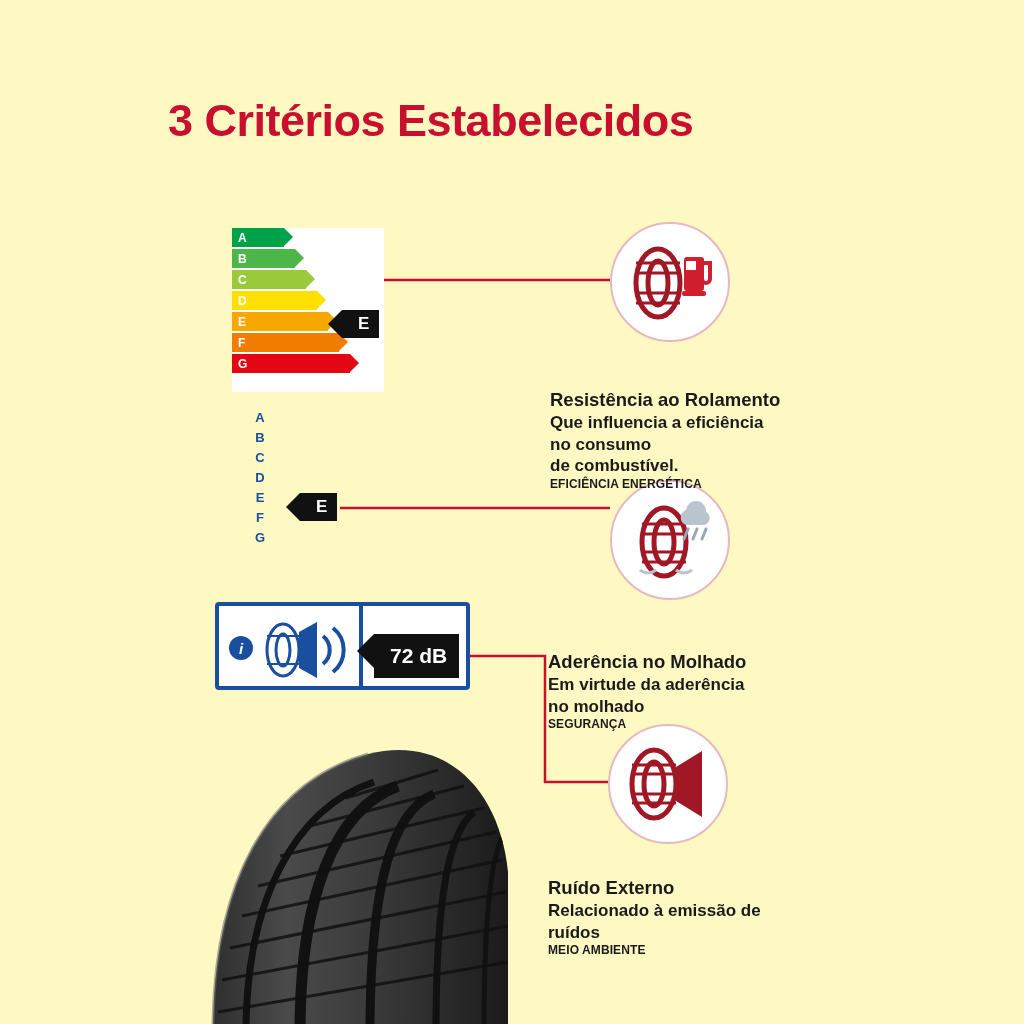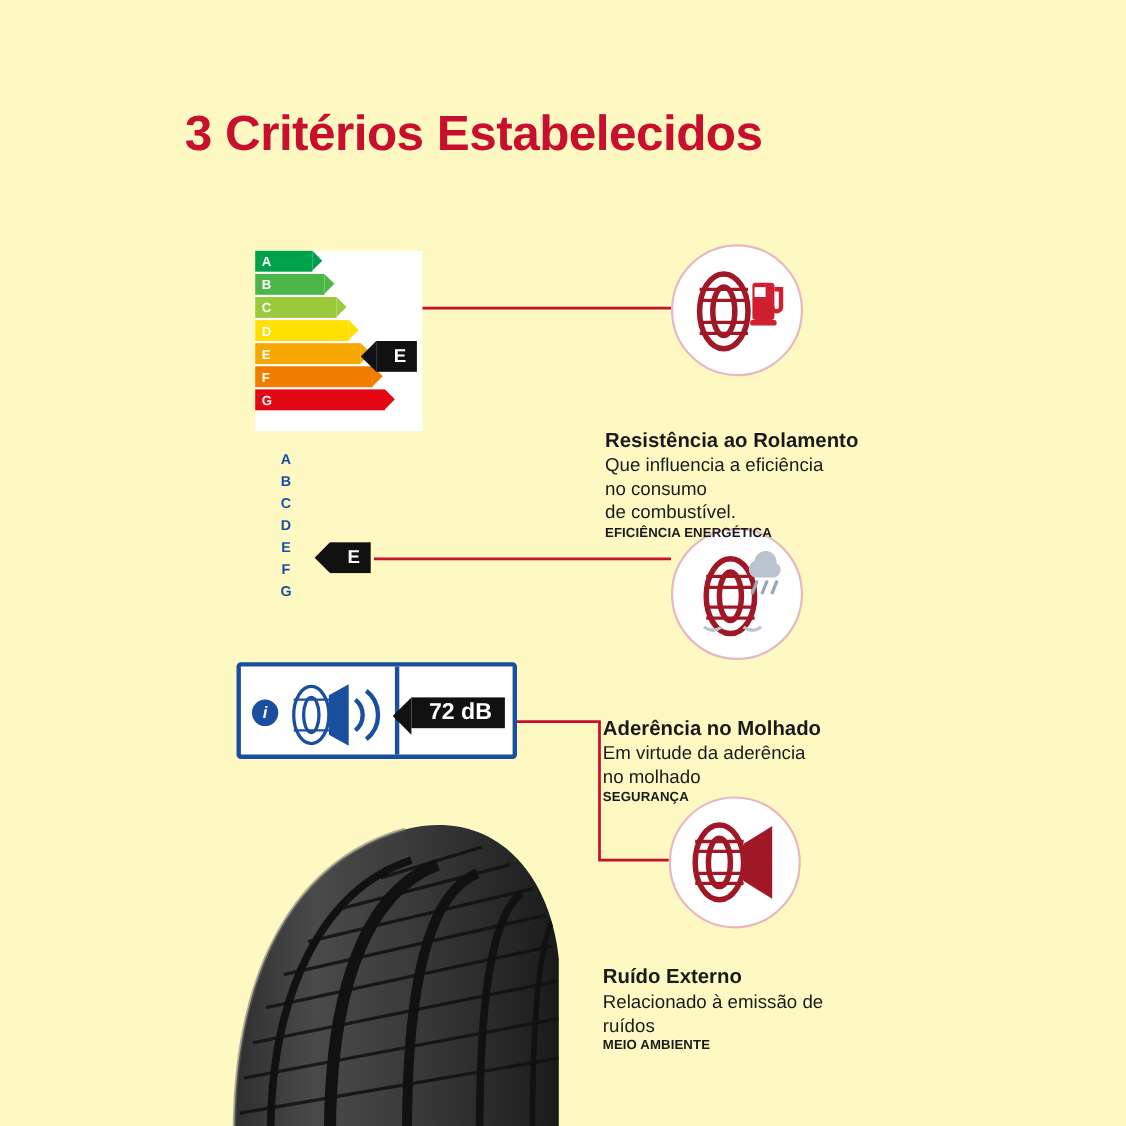--- a/index.html
+++ b/index.html
@@ -138,21 +138,21 @@
     left: 140px;
     top: 0;
     width: 4px;
     height: 100%;
     background: #1a4fa0;
   }
   #noise-badge {
     position: absolute;
     left: 155px;
     top: 28px;
-    height: 28px;
+    height: 44px;
     background: #111111;
     color: #ffffff;
     font-weight: bold;
     font-size: 21px;
     display: flex;
     align-items: center;
     padding: 0 12px 0 16px;
     box-sizing: border-box;
   }
   #noise-badge::before {
@@ -197,21 +197,21 @@
     font-size: 17px;
     line-height: 1.26;
     margin-top: 28px;
   }
   .txt .head {
     display: block;
     font-weight: bold;
     font-size: 18.5px;
     margin-bottom: 1px;
   }
-  .txt .body { display: block; }
+  .txt .body { display: block; font-weight: bold; }
   .txt .foot {
     display: block;
     font-weight: bold;
     font-size: 12px;
     letter-spacing: 0.1px;
   }
 
   
   #tire-photo {
     position: absolute;

